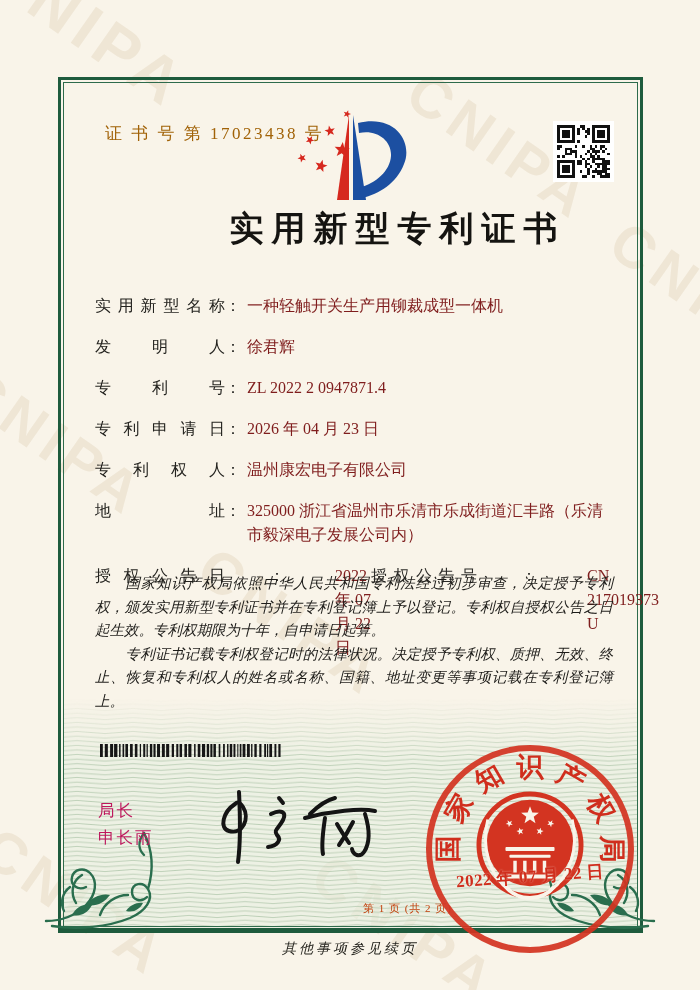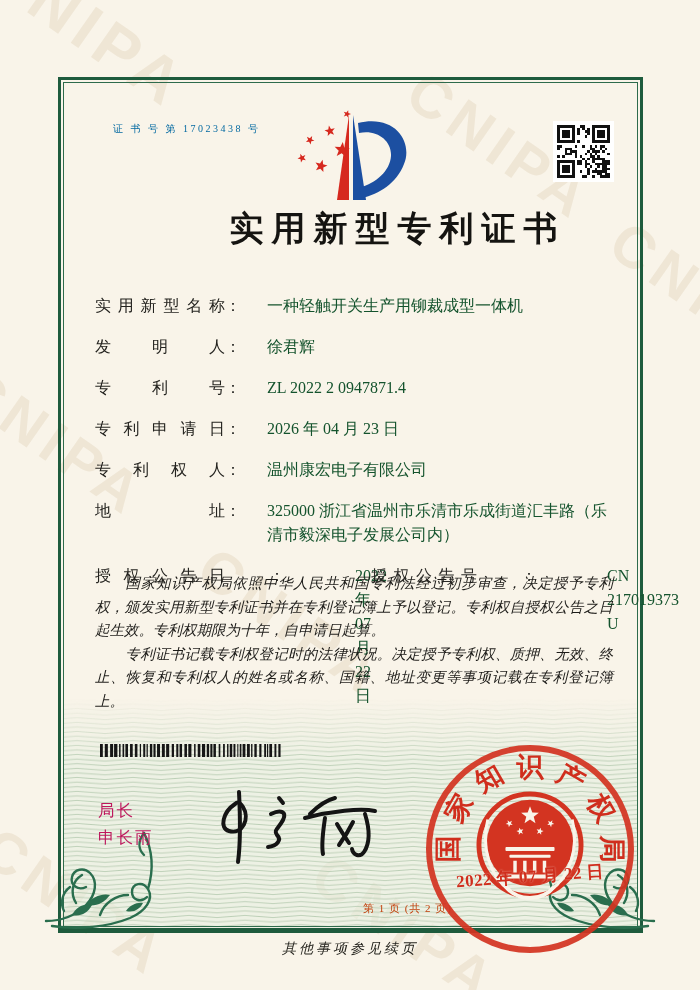--- a/index.html
+++ b/index.html
@@ -36,40 +36,40 @@
     -webkit-mask-image:linear-gradient(180deg,transparent 0,#000 62px);
     mask-image:linear-gradient(180deg,transparent 0,#000 62px);
   }
   .waves svg{display:block;width:100%;height:100%;}
   
   .corner{position:absolute;width:132px;height:114px;}
   .corner.left{left:40px;top:823px;}
   .corner.right{left:528px;top:823px;transform:scaleX(-1);}
   
   .cert-no{
-    position:absolute;left:113px;top:122px;
-    font-size:10px;letter-spacing:2.5px;color:#0369a1;
+    position:absolute;left:105px;top:122px;
+    font-size:17px;letter-spacing:2.5px;color:#a16207;
   }
   .logo{position:absolute;left:296px;top:100px;width:115px;height:110px;}
   .qr-box{position:absolute;left:553px;top:121px;background:#fff;padding:4px;line-height:0;}
   .title{
     position:absolute;left:58px;top:206px;width:679px;
     text-align:center;font-size:34px;font-weight:bold;
     letter-spacing:8px;color:#151411;
   }
   
   .fields{position:absolute;left:95px;top:294px;width:522px;font-size:16px;}
   .row{display:flex;margin-bottom:17px;line-height:24px;}
   .lbl{
     display:inline-block;width:130px;flex:0 0 130px;
     text-align:justify;text-align-last:justify;color:#24231f;
   }
   .lbl2{display:inline-block;width:106px;flex:0 0 106px;text-align:justify;text-align-last:justify;}
   .colon{flex:0 0 auto;}
-  .val{flex:1;margin-left:26px;color:#14532d;}
+  .val{flex:1;margin-left:6px;color:#7f1d1d;}
   .grp{display:flex;gap:44px;}
   .grp-l{width:276px;flex:0 0 276px;}
   
   .body-text{
     position:absolute;left:95px;top:572px;width:518px;
     font-size:14.5px;line-height:23.5px;font-style:italic;color:#1d1c19;
     text-align:justify;
   }
   .body-text p{margin:0;text-indent:2.1em;}
   

